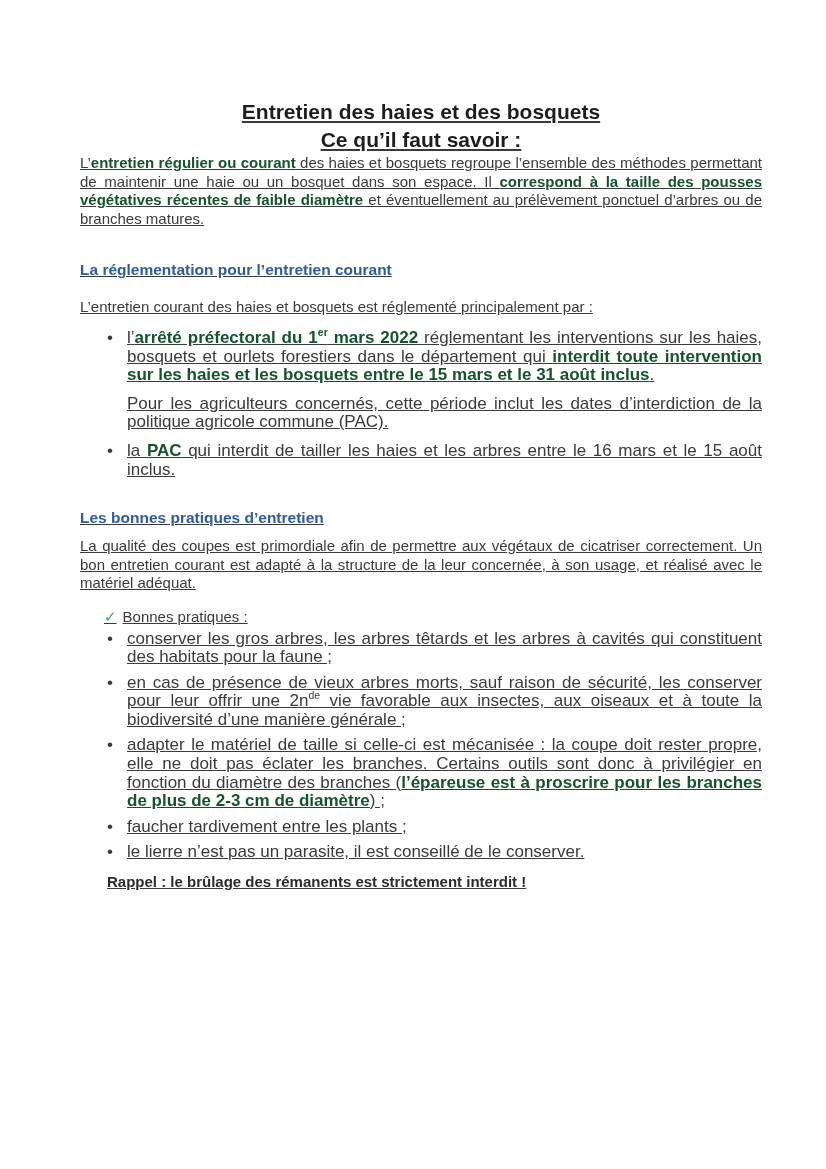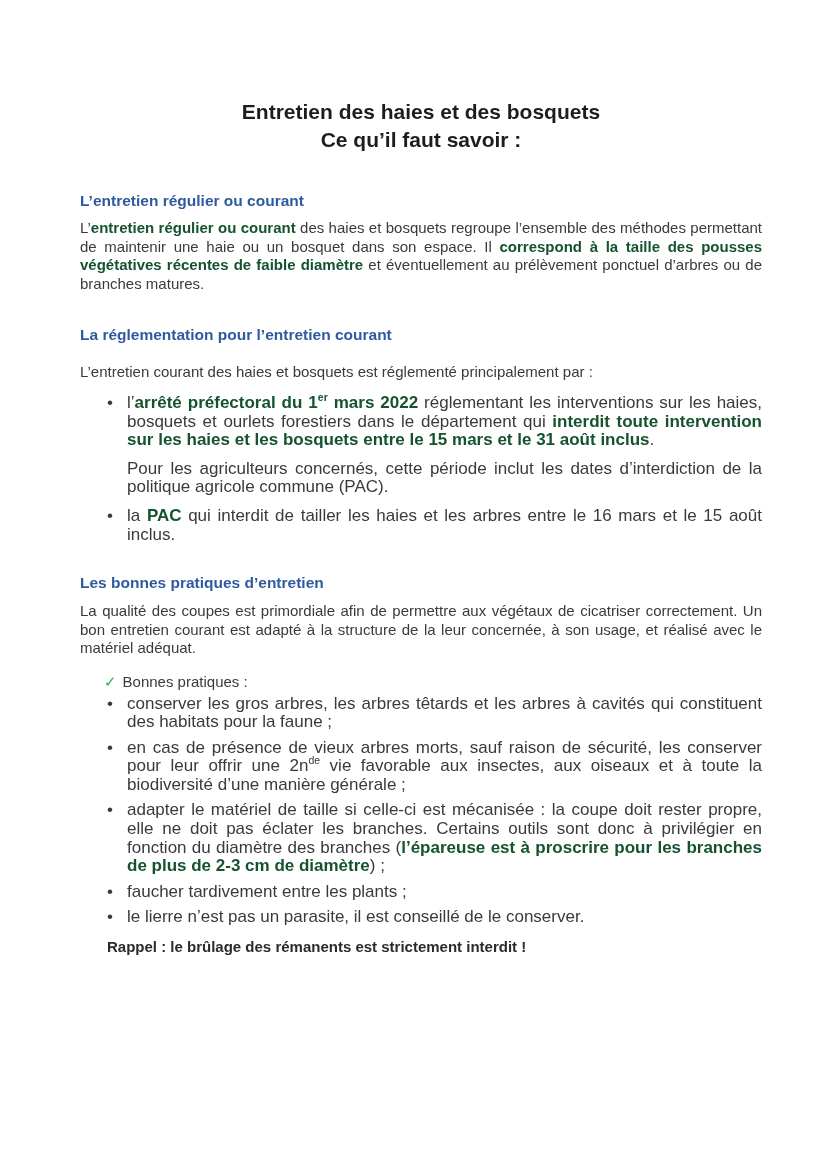--- a/index.html
+++ b/index.html
@@ -10,20 +10,21 @@
     width: 826px; height: 1169px;
     font-family: "Liberation Sans", sans-serif;
     color: #3a3a3a;
     -webkit-font-smoothing: antialiased;
   }
   .page {
     box-sizing: border-box;
     width: 826px; min-height: 1169px;
     padding: 98px 64px 40px 80px;
     background: #ffffff;
+    text-decoration: underline;
   }
   .doc-title {
     margin: 0;
     font-size: 21px; line-height: 28px; font-weight: 700;
     text-align: center;
     color: #1d1d1d;
   }
   .doc-title span { display: block; }
   h2.sec {
     font-size: 15.5px; line-height: 19px; font-weight: 700;
@@ -75,21 +76,20 @@
 </head>
 <body>
 
 <div class="page">
 
   <h1 class="doc-title">
     <span>Entretien des haies et des bosquets</span>
     <span>Ce qu’il faut savoir :</span>
   </h1>
 
-  <h2 class="sec first">L’entretien régulier ou courant</h2>
   <p class="body"><span>L’</span><span class="b">entretien régulier ou courant</span><span> des haies et bosquets regroupe l’ensemble des méthodes permettant de maintenir une haie ou un bosquet dans son espace. Il </span><span class="b">correspond à la taille des pousses végétatives récentes de faible diamètre</span><span> et éventuellement au prélèvement ponctuel d’arbres ou de branches matures.</span></p>
 
   <h2 class="sec">La réglementation pour l’entretien courant</h2>
   <p class="body intro">L’entretien courant des haies et bosquets est réglementé principalement par :</p>
 
   <ul class="blist">
     <li>
       <div><span>l’</span><span class="b">arrêté préfectoral du 1</span><sup class="b">er</sup><span class="b"> mars 2022</span><span> réglementant les interventions sur les haies, bosquets et ourlets forestiers dans le département qui </span><span class="b">interdit toute intervention sur les haies et les bosquets entre le 15 mars et le 31 août inclus</span><span>.</span></div>
       <div class="sub-note">Pour les agriculteurs concernés, cette période inclut les dates d’interdiction de la politique agricole commune (PAC).</div>
     </li>

